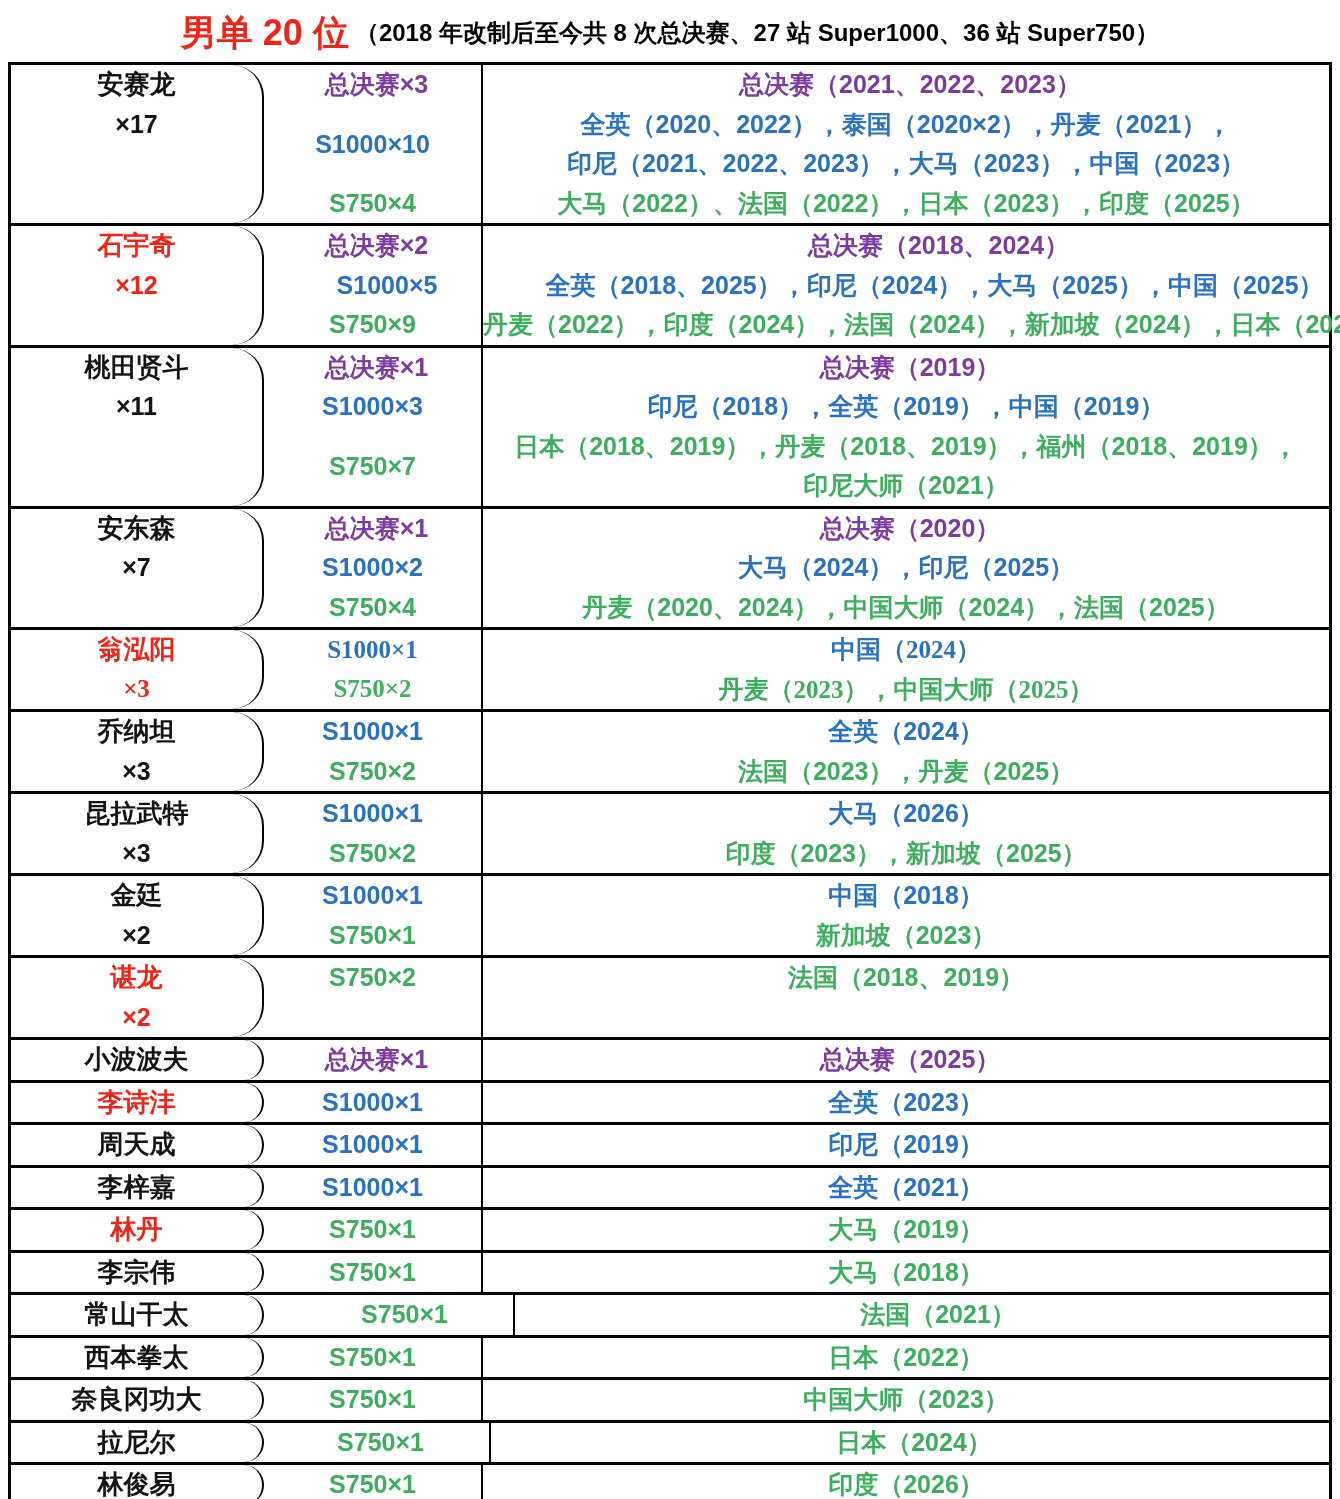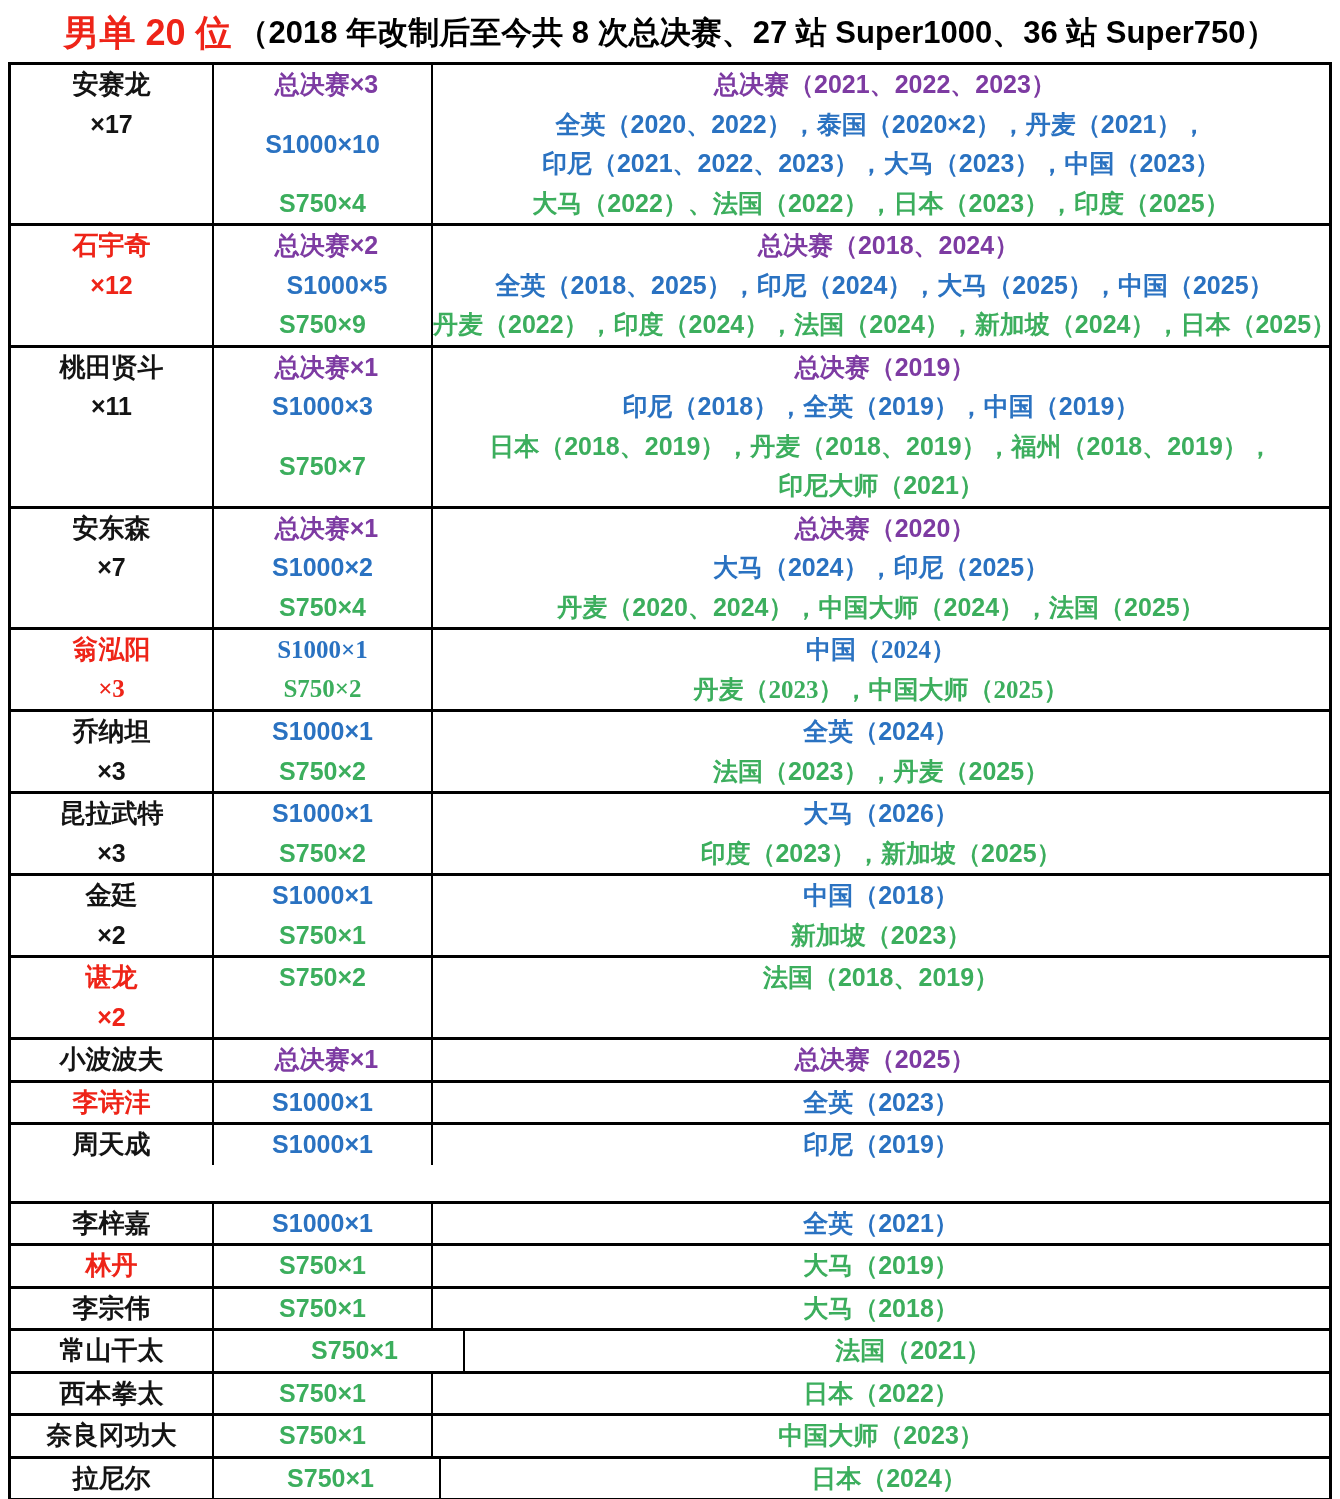--- a/index.html
+++ b/index.html
@@ -26,38 +26,39 @@
     padding-top: 4px;
     white-space: nowrap;
   }
   .title-main{
     color: var(--red);
     font-size: 36px;
     font-weight: 800;
   }
   .title-sub{
     color: #000;
-    font-size: 31px;
+    font-size: 24px;
     font-weight: 700;
   }
   .table{
     margin: 0 8px 6px 8px;
     border: 3px solid #000;
     background: #fff;
   }
   .row{
     display: flex;
     align-items: stretch;
   }
   .row + .row{ border-top: 3px solid #000; }
   .cell{ display: flex; flex-direction: column; }
   .col1{
-    width: 203px;
+    width: 253px;
     border-right: 2px solid #000;
     flex-shrink: 0;
+    border-radius: 32px;
   }
   .col2{
     width: 219px;
     border-right: 2px solid #000;
     flex-shrink: 0;
   }
   .col3{ flex: 1; }
   .line{
     height: var(--lh);
     display: flex;
@@ -301,21 +302,21 @@
         </div>
         <div class="cell col2">
           <div class="label c-blue" style="height: 39.5px;">S1000×1</div>
         </div>
         <div class="cell col3">
           <div class="group">
             <div class="line c-blue">印尼（2019）</div>
           </div>
         </div>
       </div>
-      <div class="row" style="min-height: 39.5px; margin-top: 36px;">
+      <div class="row" style="min-height: 39.5px;">
         <div class="cell col1">
           <div class="line name c-black">李梓嘉</div>
         </div>
         <div class="cell col2">
           <div class="label c-blue" style="height: 39.5px;">S1000×1</div>
         </div>
         <div class="cell col3">
           <div class="group">
             <div class="line c-blue">全英（2021）</div>
           </div>

